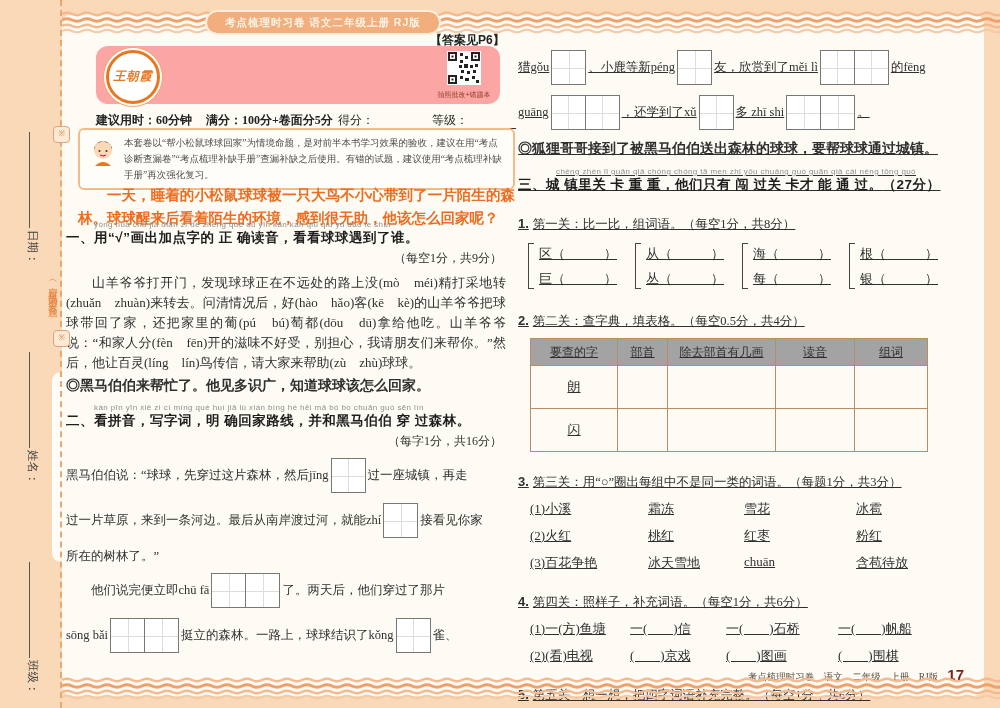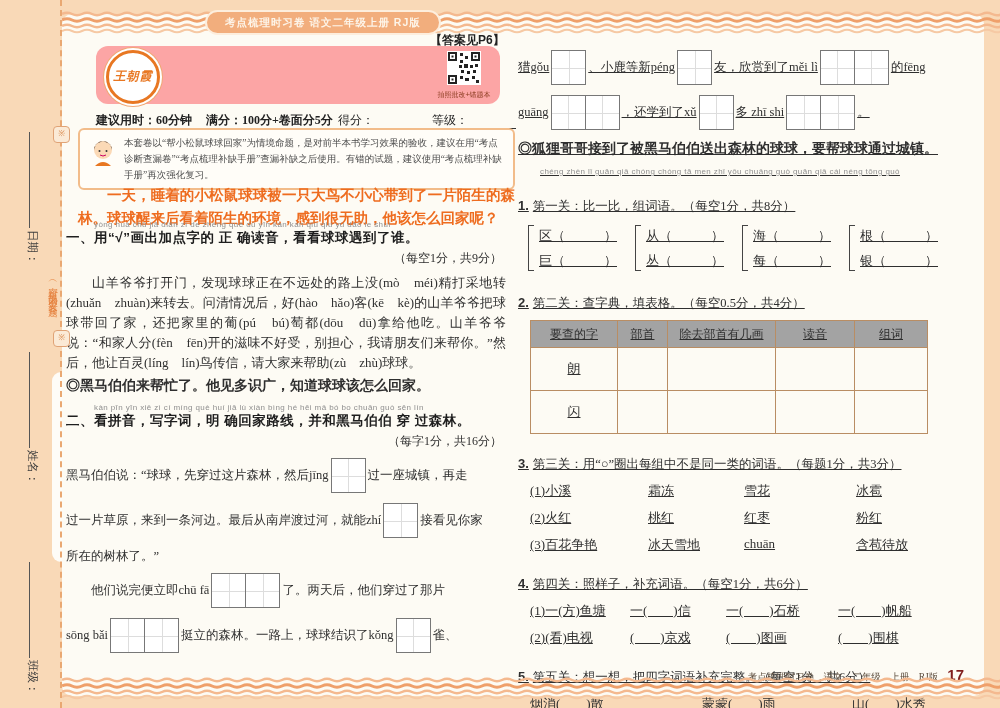--- a/index.html
+++ b/index.html
@@ -260,21 +260,22 @@
         </span>
         <span> 多 zhī shi </span>
         <span class="tzg">
           <span class="cell"></span>
           <span class="cell"></span>
         </span>
         <span>。</span>
       </div>
     <div class="note" style="margin-top:8px">◎狐狸哥哥接到了被黑马伯伯送出森林的球球，要帮球球通过城镇。</div>
 
-    <div class="pinyin" style="margin-top:9px;margin-left:22px">chéng zhèn lǐ  guān qiǎ chóng chóng    tā men zhǐ yǒu  chuǎng guò guān qiǎ  cái  néng tōng guò</div>
+    <div class="pinyin" style="margin-top:9px;margin-left:38px">chéng zhèn lǐ  guān qiǎ chóng chóng    tā men zhǐ yǒu  chuǎng guò guān qiǎ  cái  néng tōng guò</div>
+    <div class="sec-title"><span>三、城 镇里关 卡 重 重，他们只有 闯 过关 卡才 能 通 过。</span><span>（27分）</span></div>
 
     <div class="q-label"><b>1.</b><span>第一关：比一比，组词语。（每空1分，共8分）</span></div>
     <div class="zuci-row">
       <div class="zuci-group">
           <span class="brace"></span>
           <span class="zuci-col">
             <span>区（　　　）</span>
             <span>巨（　　　）</span>
           </span>
         </div>

